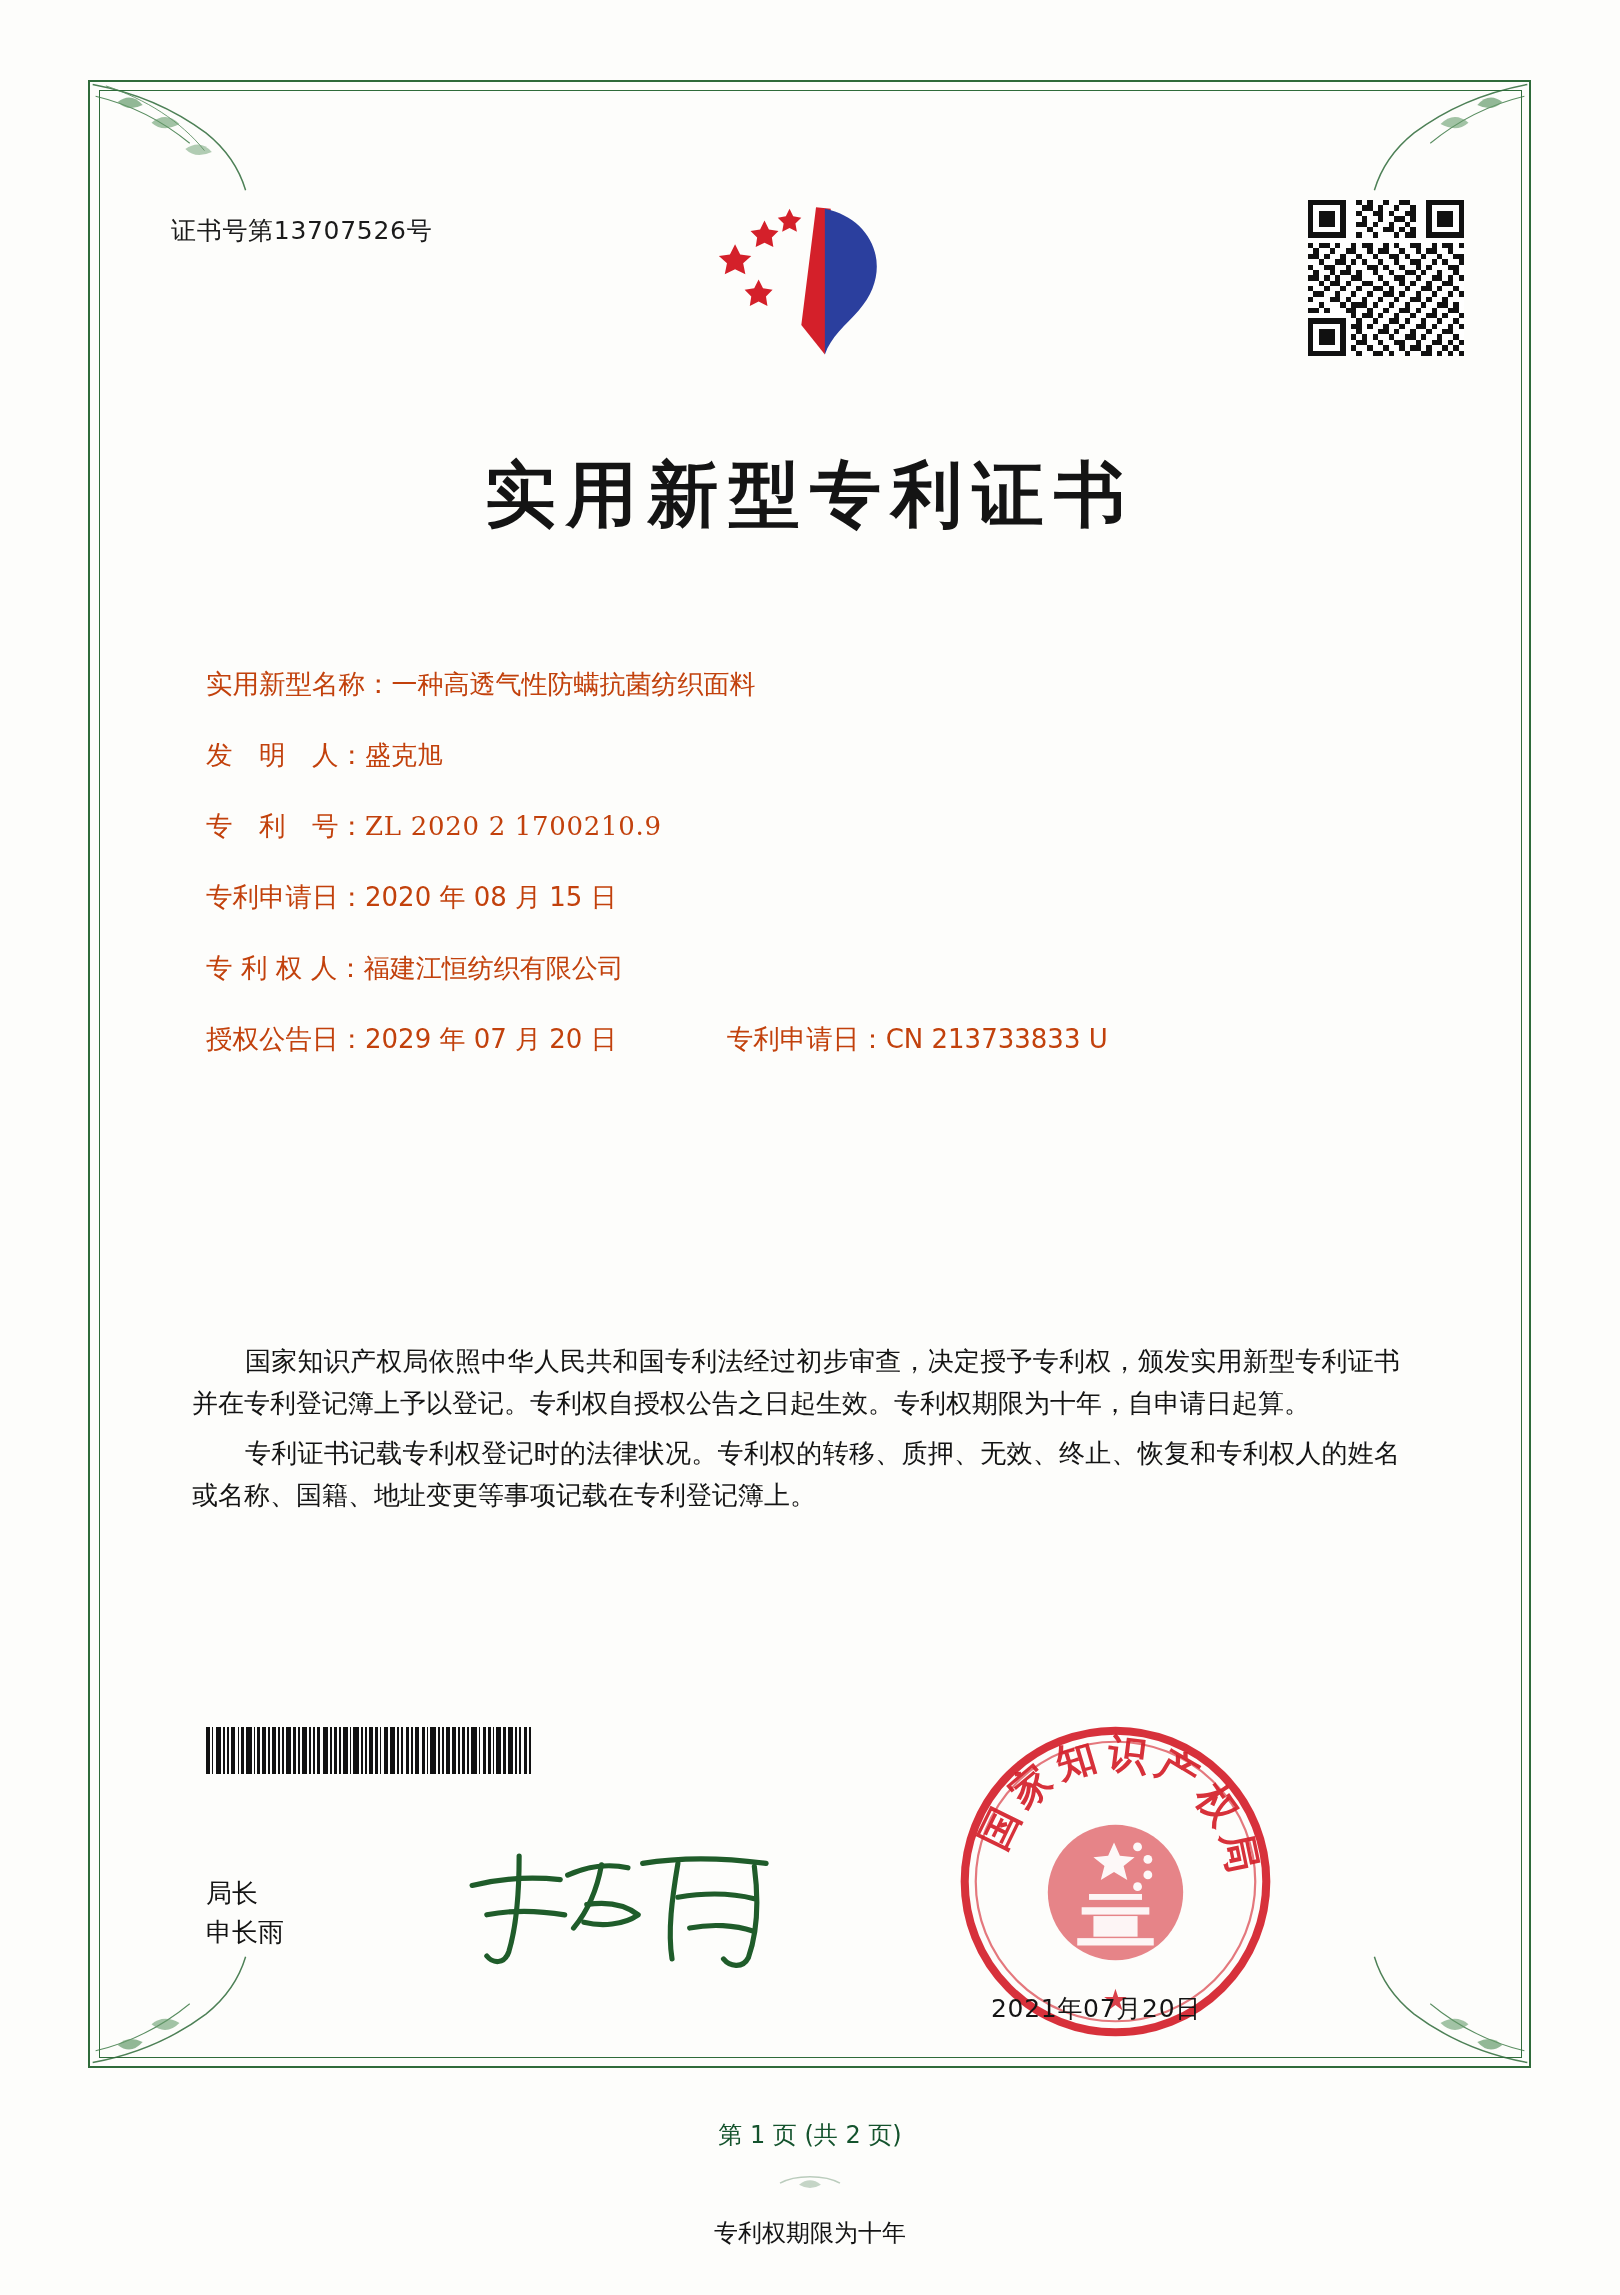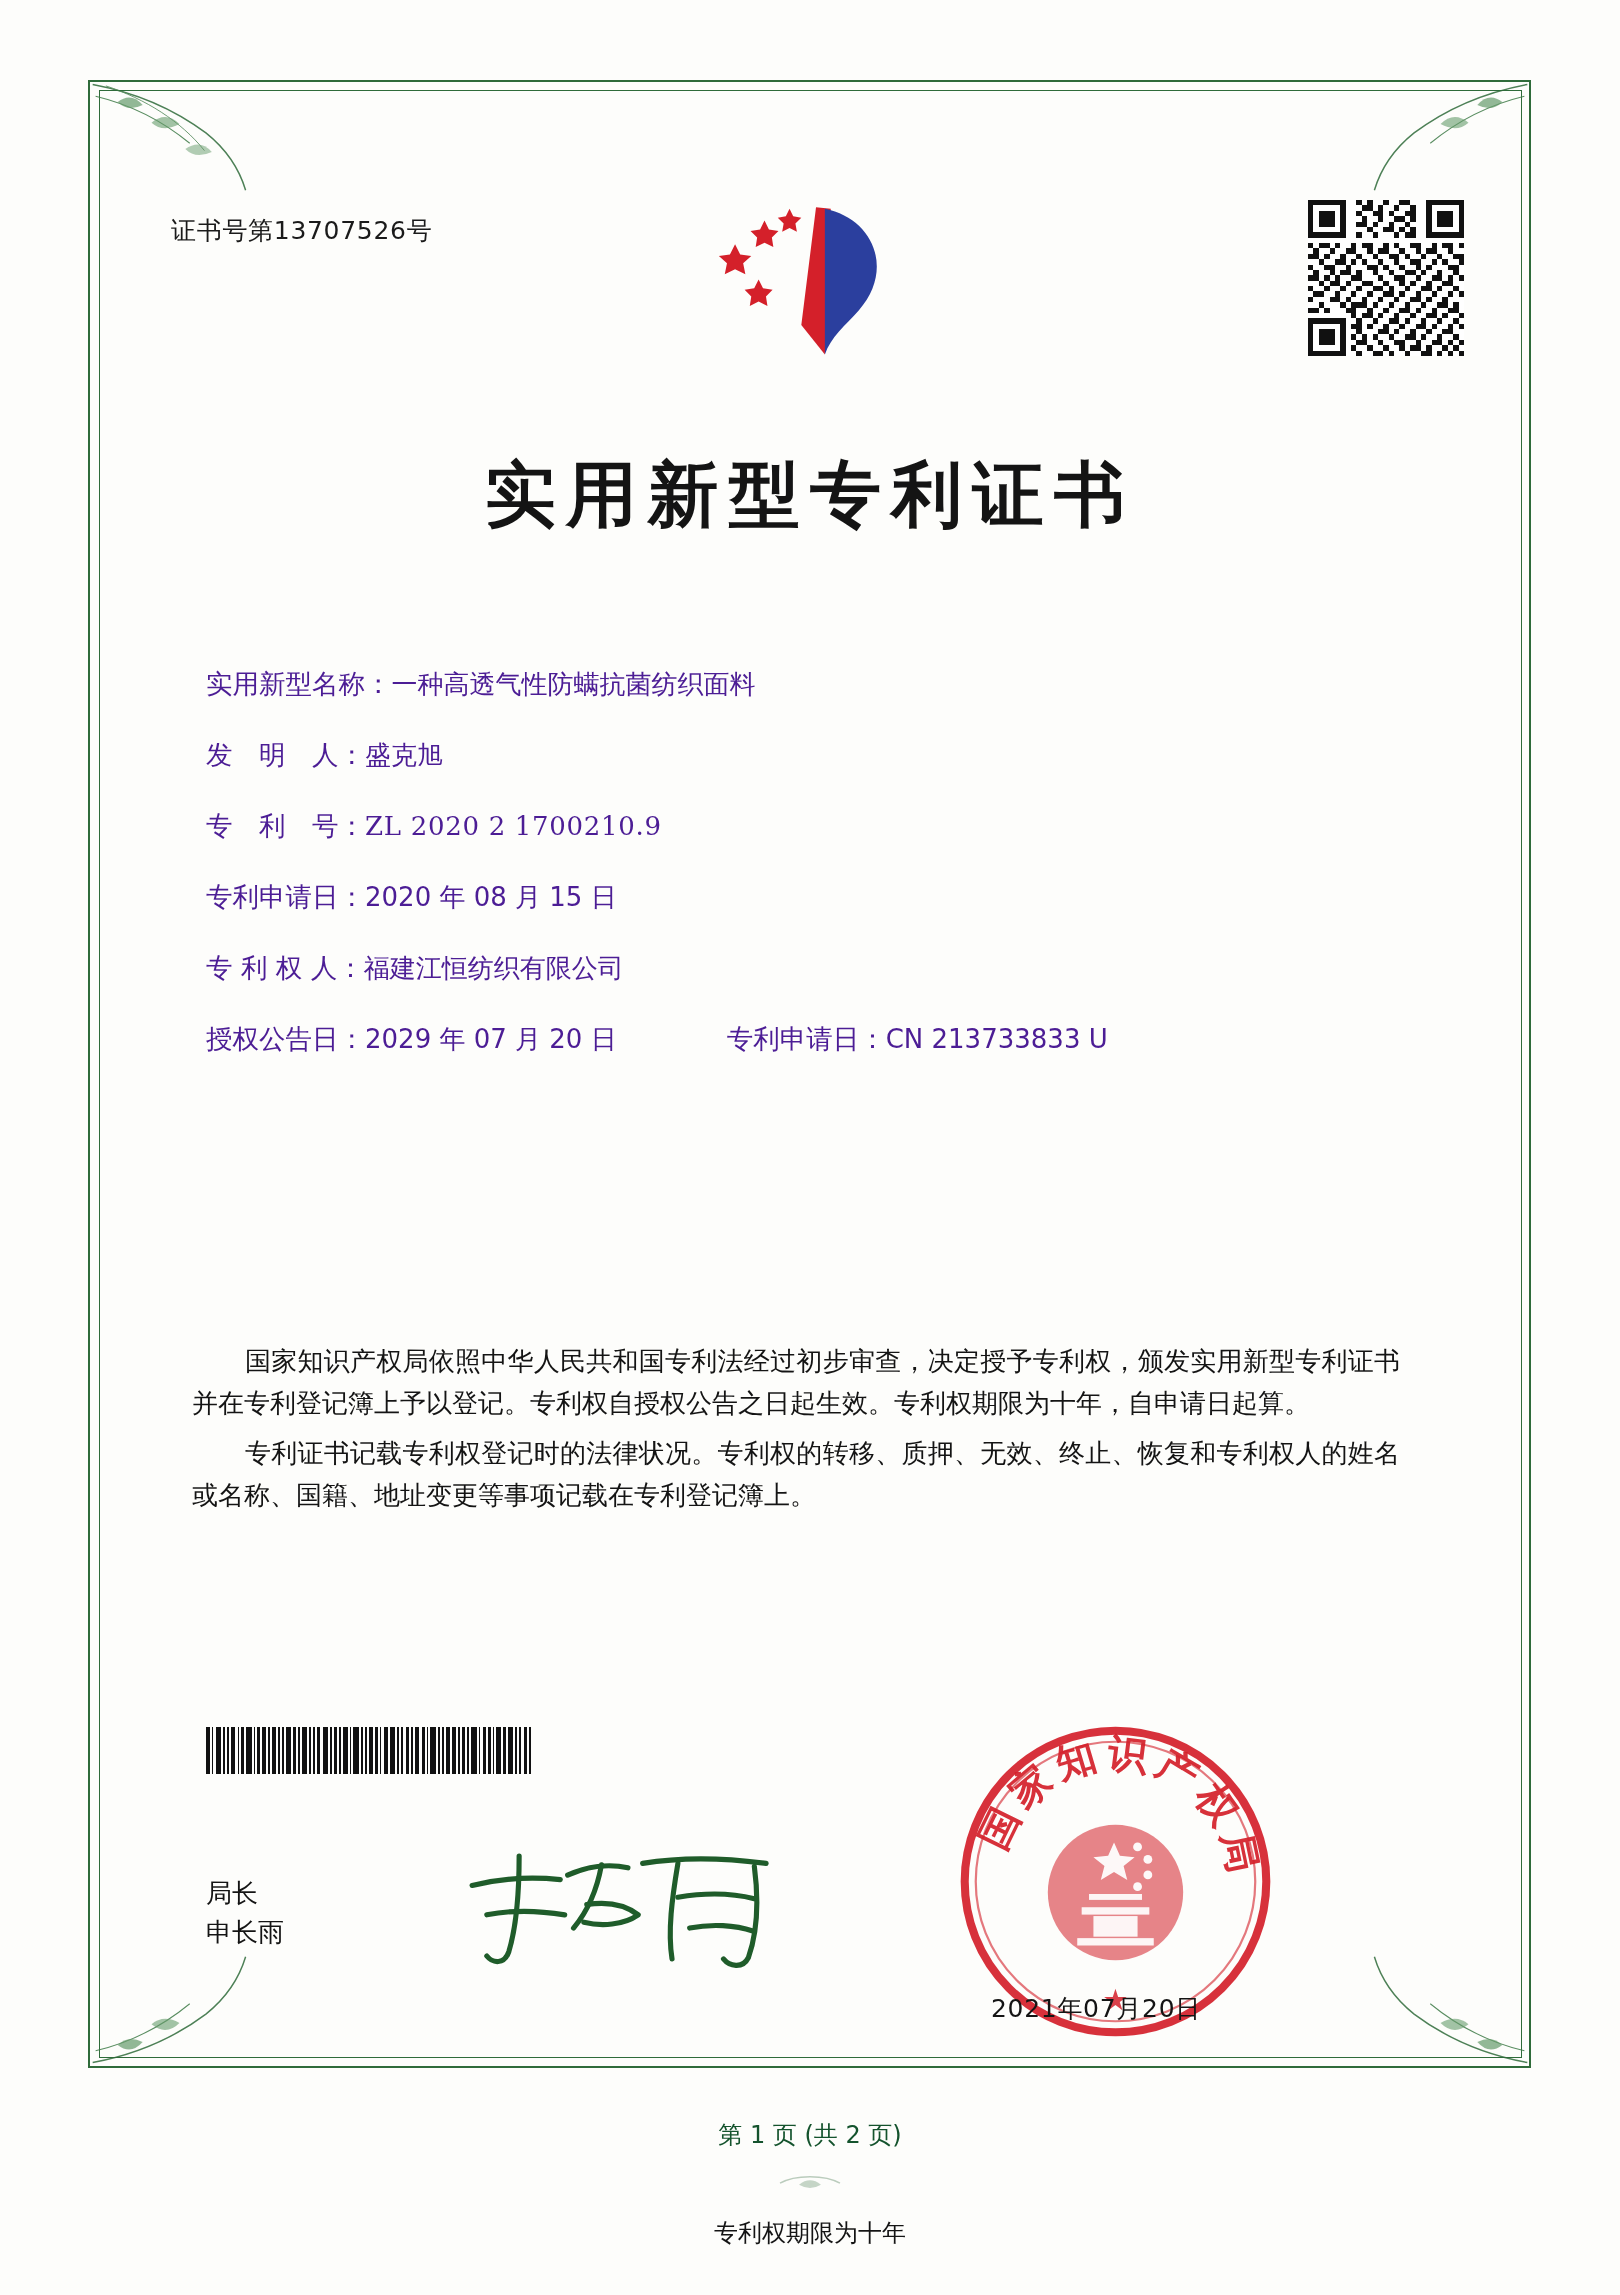--- a/index.html
+++ b/index.html
@@ -100,21 +100,21 @@
     position: absolute;
     left: 206px;
     top: 666px;
     width: 1208px;
   }
   .field-row {
     display: flex;
     align-items: baseline;
     margin-bottom: 35px;
     font-size: 26.5px;
-    color: #4c1d95;
+    color: #c2410c;
     font-family: "DejaVu Sans", sans-serif;
   }
   .field-label {
     white-space: pre;
     font-size: 26.5px;
   }
   .field-value {
     font-size: 26px;
     font-family: "DejaVu Sans", sans-serif;
   }

